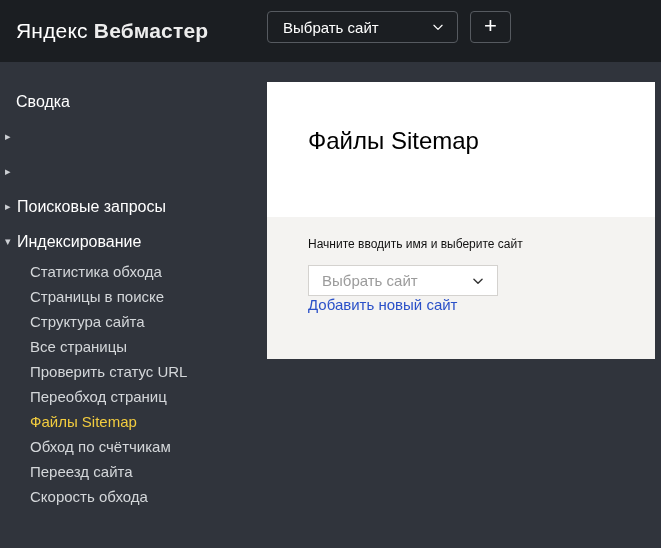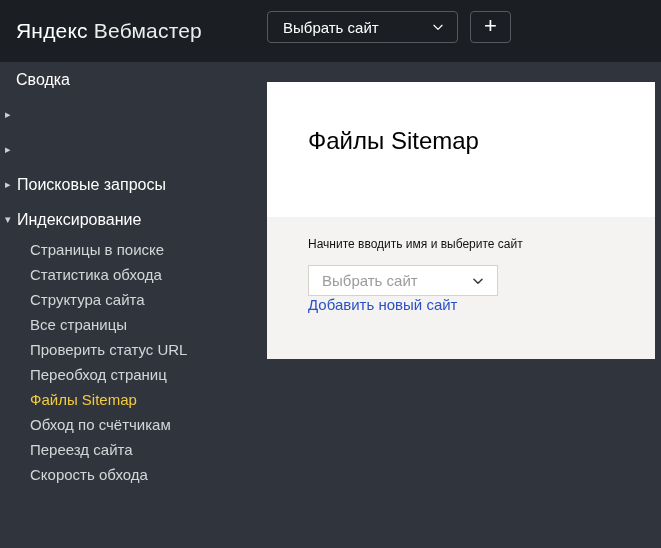--- a/index.html
+++ b/index.html
@@ -23,21 +23,21 @@
     left: 16px; top: 0;
     height: 62px;
     display: flex;
     align-items: center;
     cursor: pointer;
     color: #ffffff;
     font-size: 21px;
     letter-spacing: 0.2px;
   }
   .logo .brand { font-weight: 400; }
-  .logo .product { font-weight: 400; opacity: 0.92; margin-left: 6px; }
+  .logo .product { font-weight: 700; opacity: 0.92; margin-left: 6px; }
 
   .hdr-select {
     position: absolute;
     left: 267px; top: 11px;
     width: 191px; height: 32px;
     border: 1px solid #565a60;
     border-radius: 4px;
     display: flex;
     align-items: center;
     padding: 0 12px 0 15px;
@@ -68,20 +68,21 @@
     cursor: pointer;
     background: transparent;
     padding-bottom: 2px;
   }
 
   
   .sidebar {
     position: absolute;
     top: 62px; left: 0; bottom: 0;
     width: 267px;
+    padding-top: 22px;
     text-align: center;
   }
   .side-item {
     height: 35px;
     display: flex;
     align-items: center;
     position: relative;
     padding-left: 17px;
     color: #ffffff;
     font-size: 16px;
@@ -194,24 +195,24 @@
   <div class="side-item">
     <span class="arrow">▸</span>
     <span>Поисковые запросы</span>
   </div>
   <div class="side-item">
     <span class="arrow">▾</span>
     <span>Индексирование</span>
   </div>
 
   <div class="side-sub">
+    <span>Статистика обхода</span>
+  </div>
+  <div class="side-sub">
     <span>Страницы в поиске</span>
-  </div>
-  <div class="side-sub">
-    <span>Статистика обхода</span>
   </div>
   <div class="side-sub">
     <span>Структура сайта</span>
   </div>
   <div class="side-sub">
     <span>Все страницы</span>
   </div>
   <div class="side-sub">
     <span>Проверить статус URL</span>
   </div>

